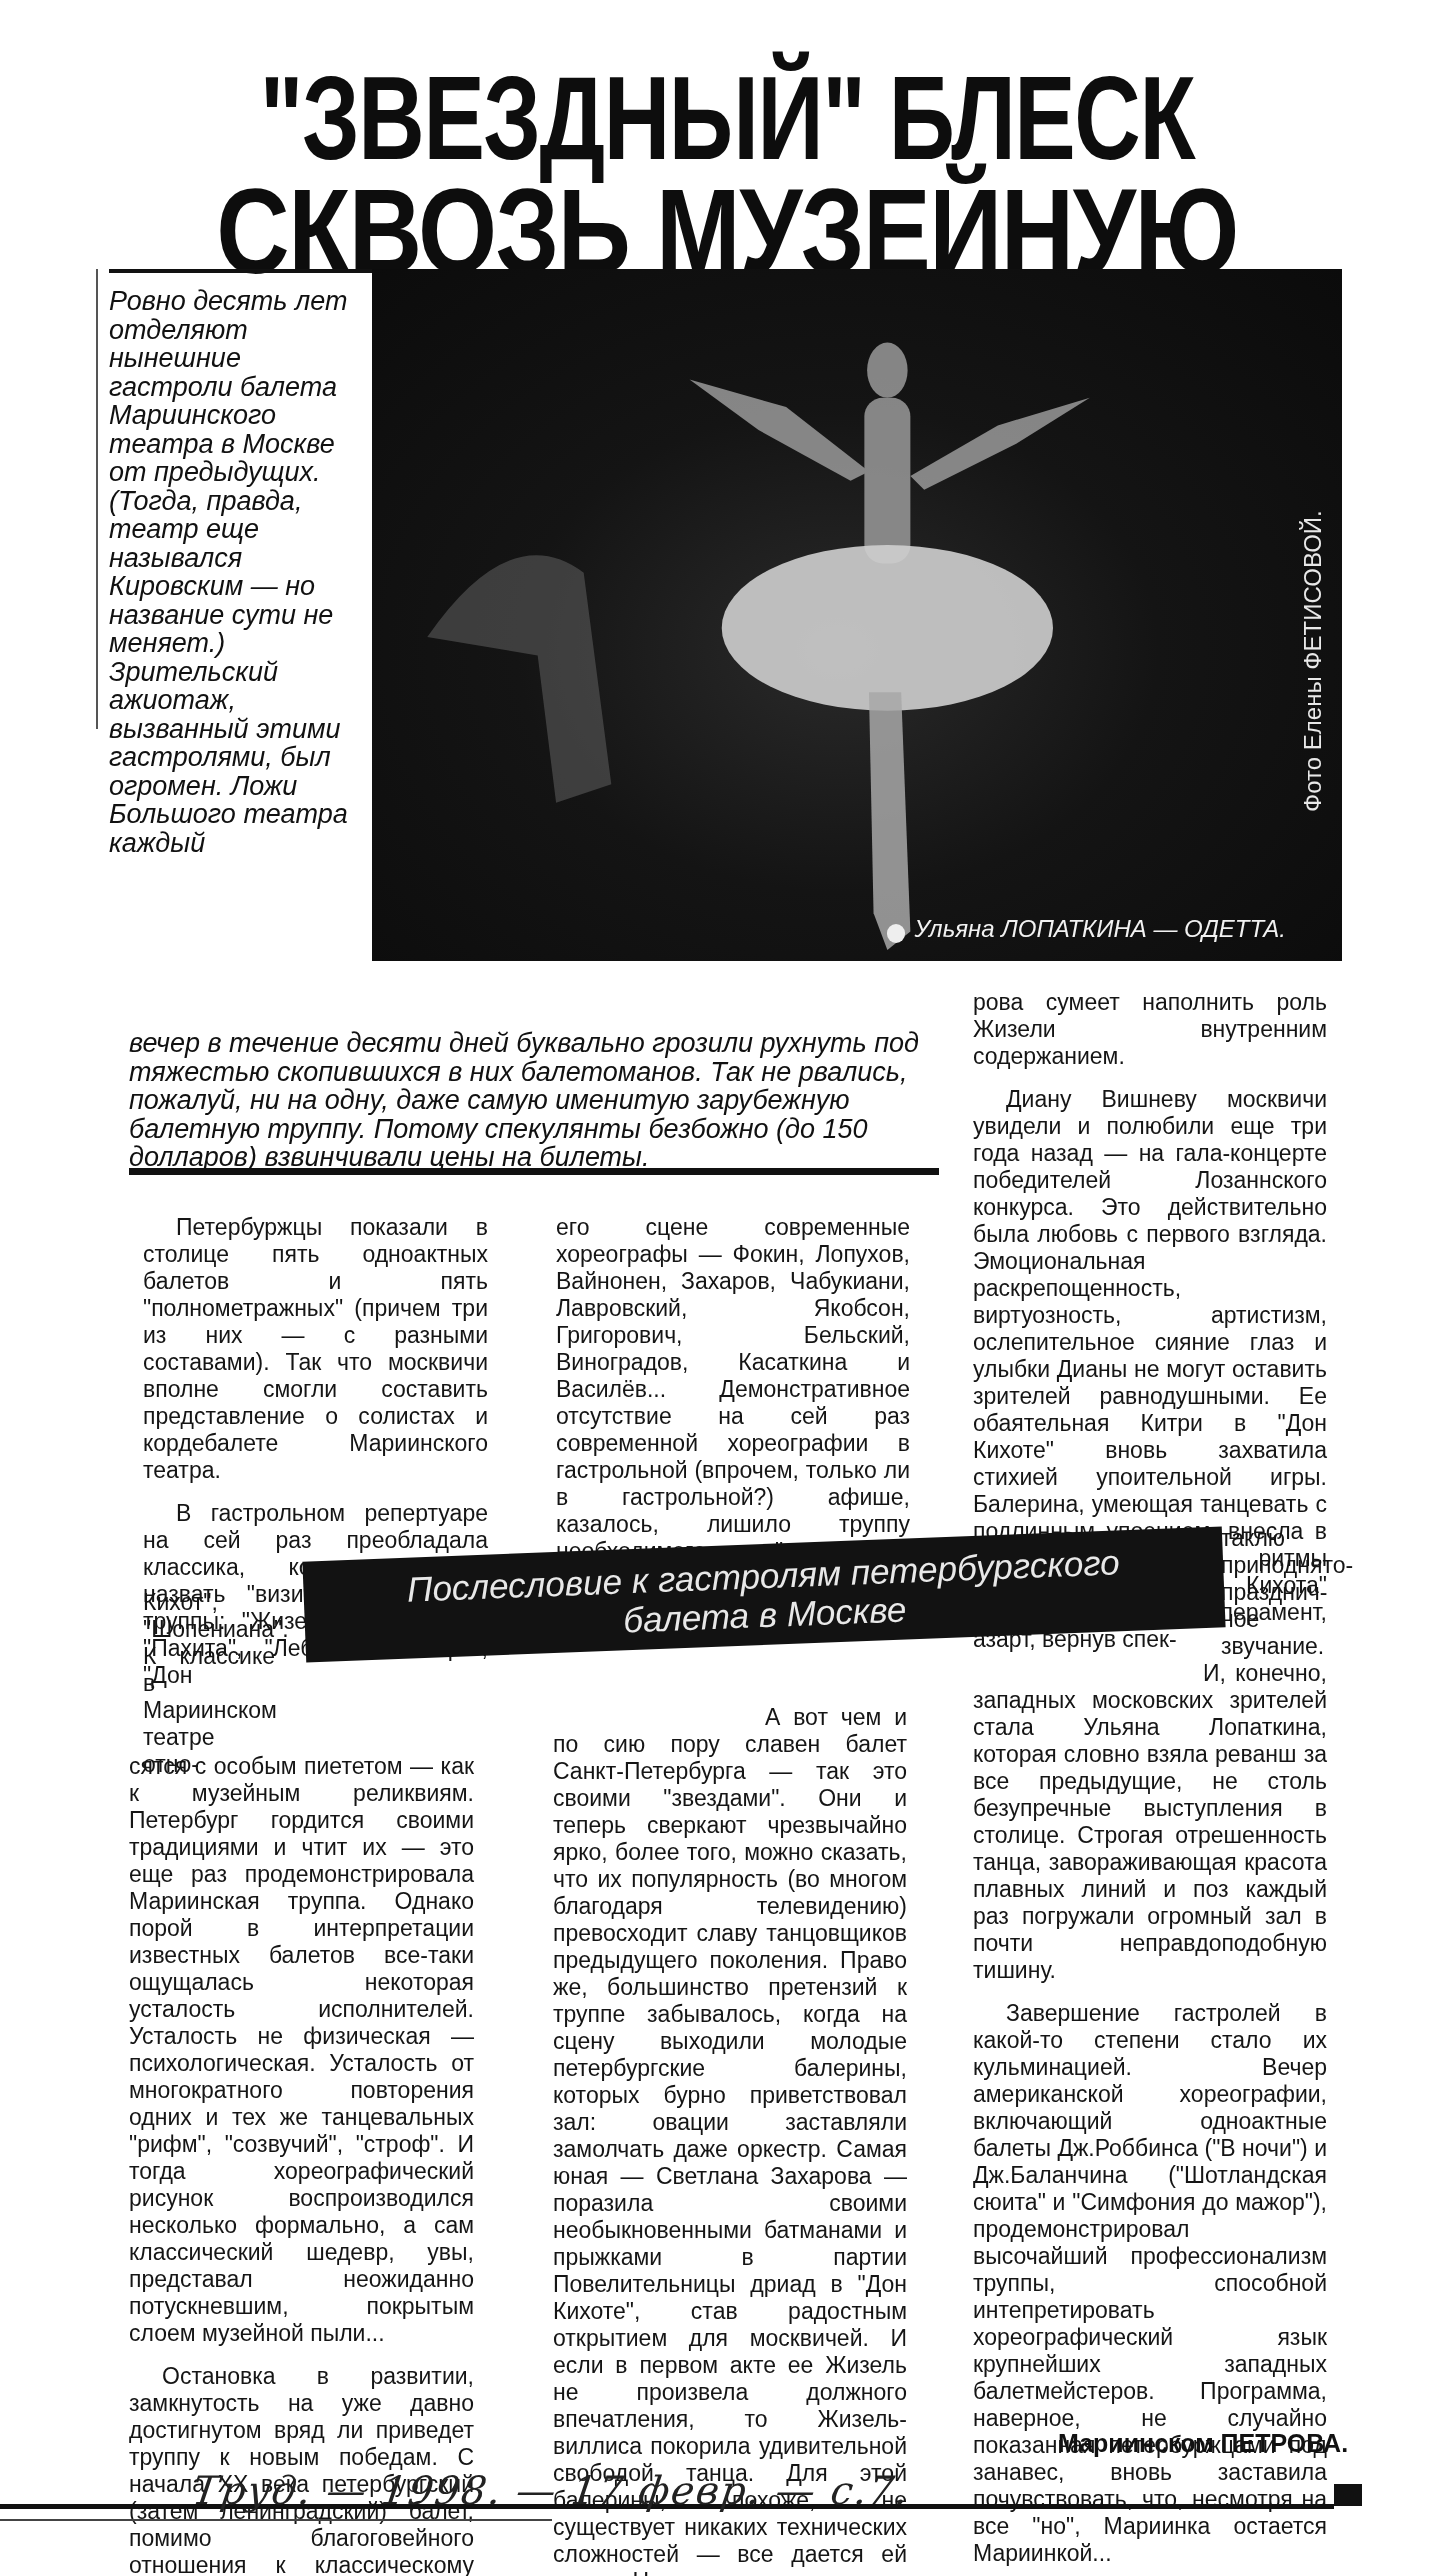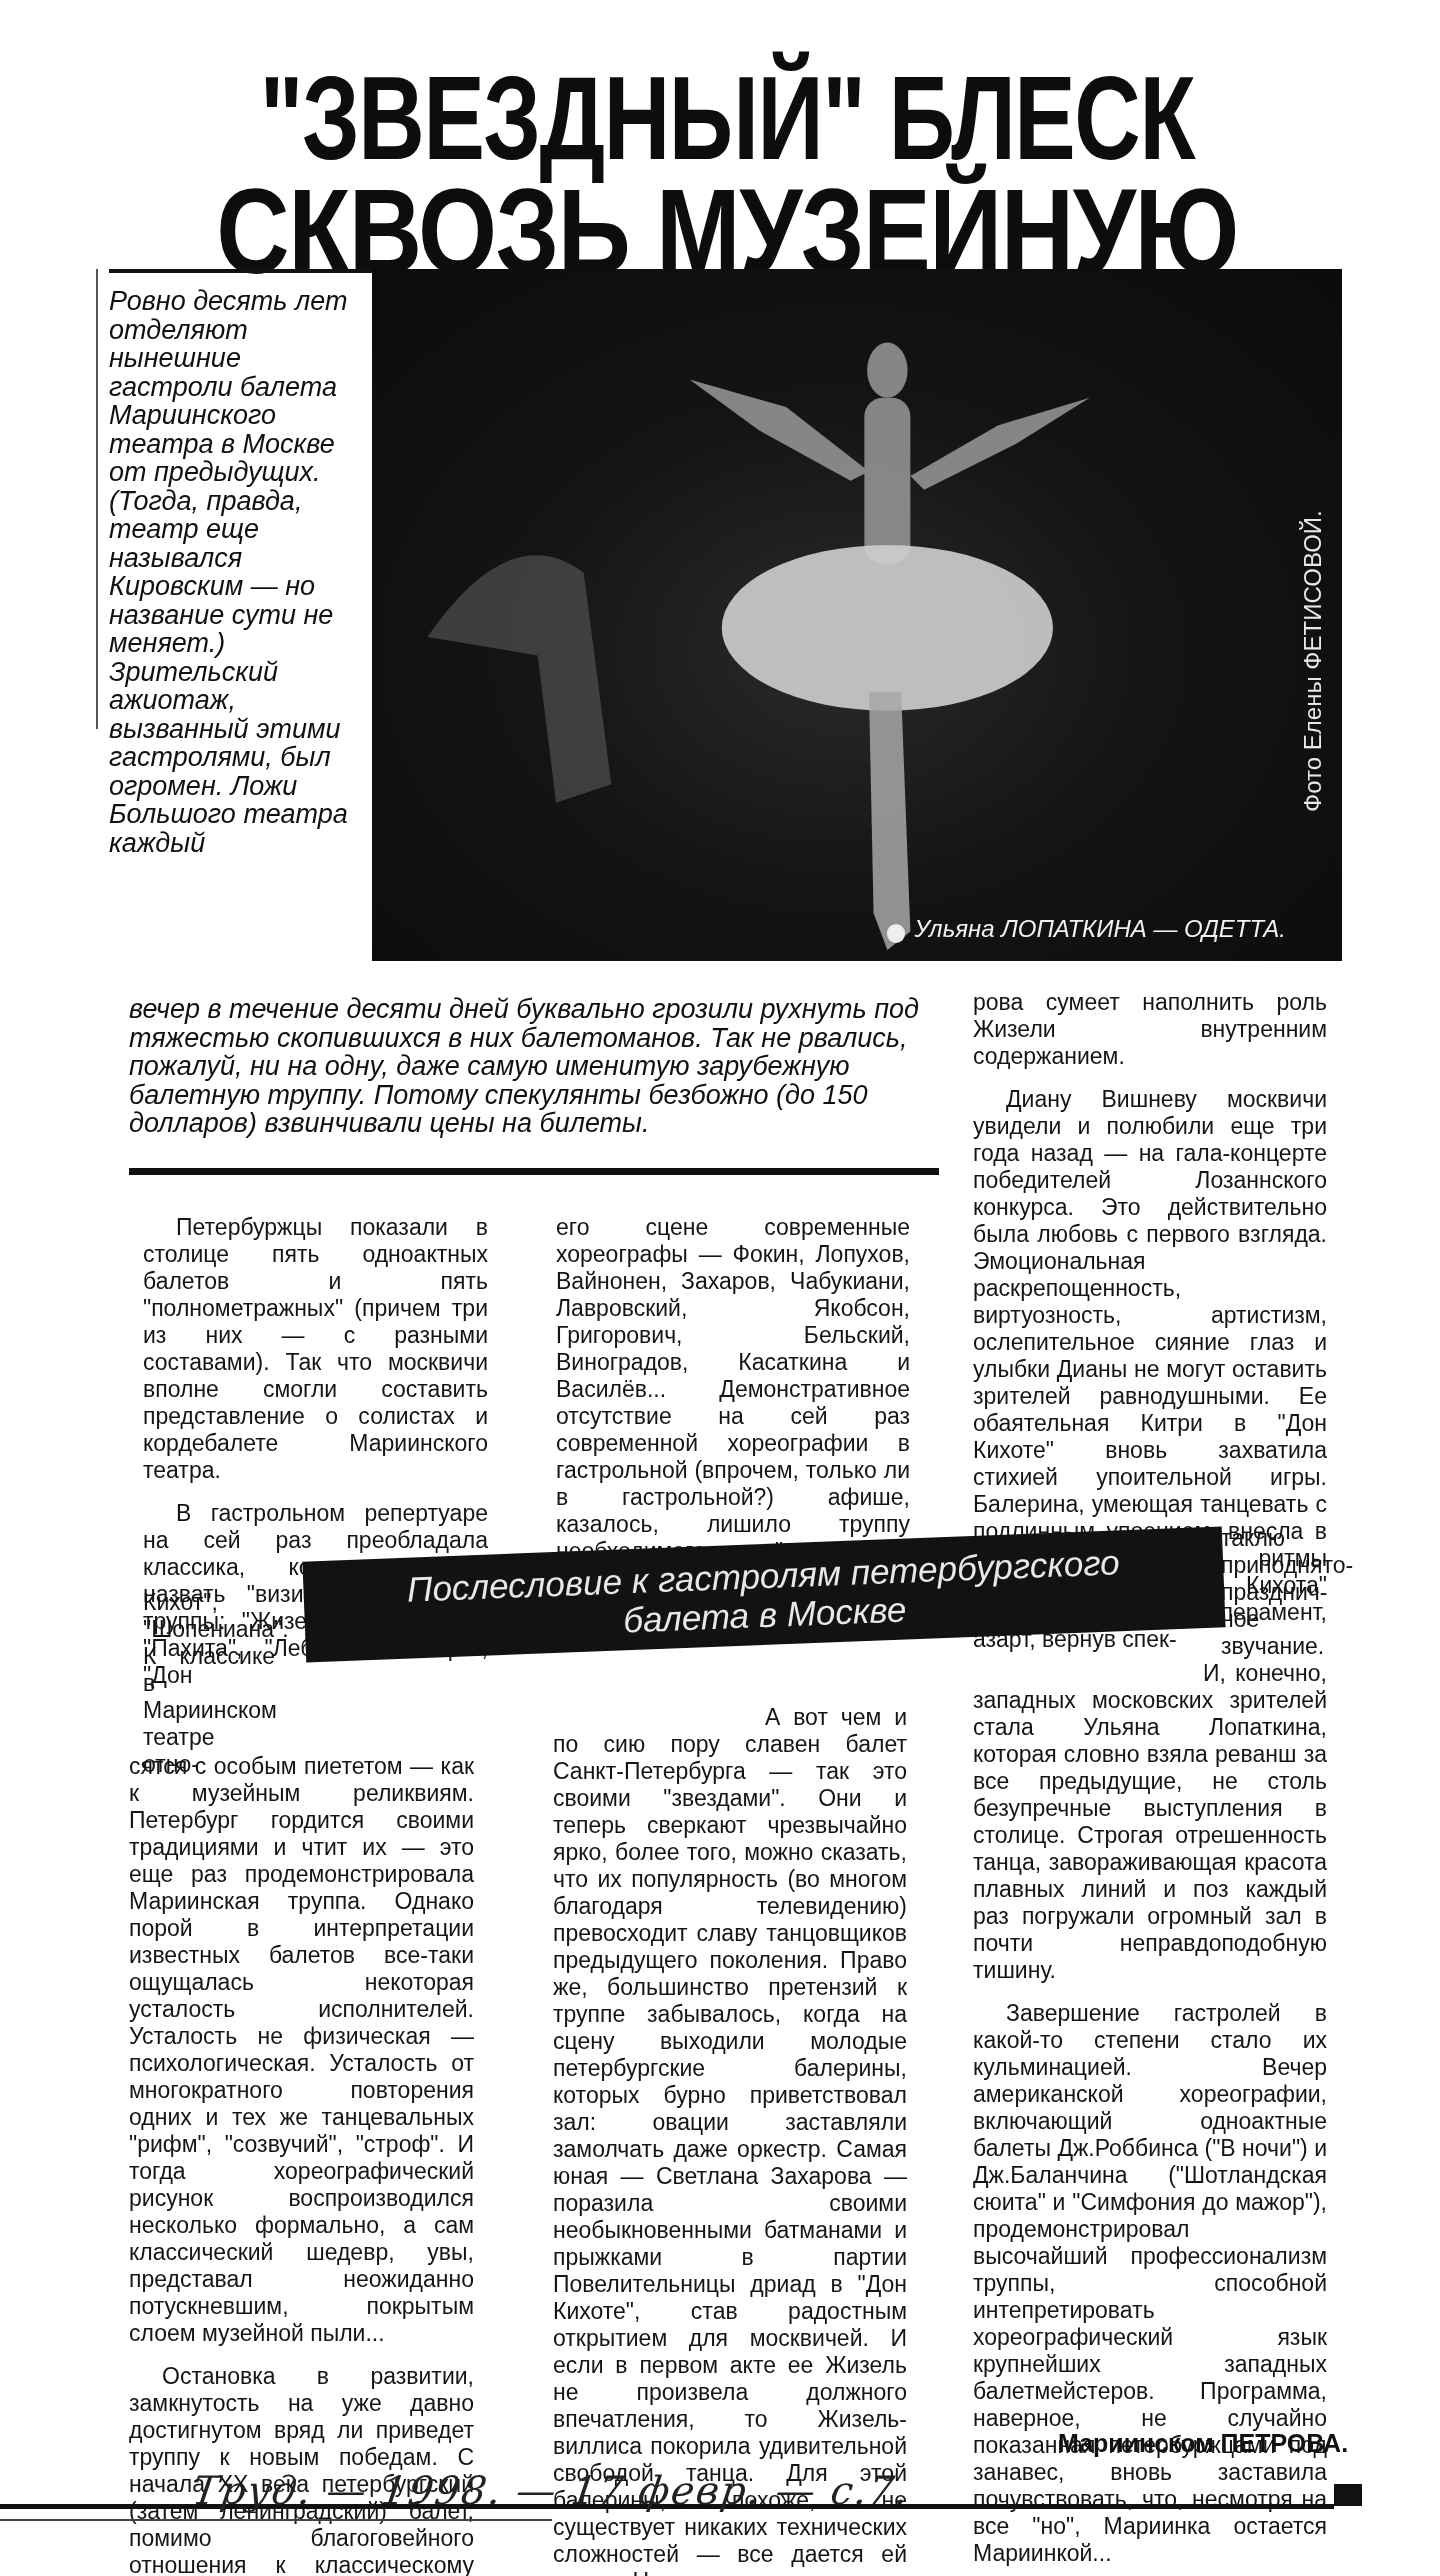--- a/index.html
+++ b/index.html
@@ -16,21 +16,21 @@
   .headline .l2 { font-size: 121px; display: block; transform: scaleX(0.84); transform-origin: center; margin-top: 3.7px; }
 
   .rule { background: #111; }
 
   
   .lead {
     font-family: "Liberation Sans", sans-serif; font-weight: normal; font-style: italic;
     color: #111; font-size: 27px; line-height: 28.5px;
   }
   .lead-narrow { left: 109px; top: 287px; width: 258px; }
-  .lead-wide { left: 129px; top: 995px; width: 828px; }
+  .lead-wide { left: 129px; top: 1029px; width: 828px; }
 
   
   .photo {
     left: 372px; top: 269px; width: 970px; height: 692px;
     background: radial-gradient(ellipse at 48% 55%, #2a2a2a 0%, #141414 45%, #0b0b0b 100%);
     overflow: hidden;
   }
   .photo svg { position: absolute; left: 0; top: 0; }
   .photo-credit {
     position: absolute; right: 11px; top: 28px; height: 515px; width: 37px;

